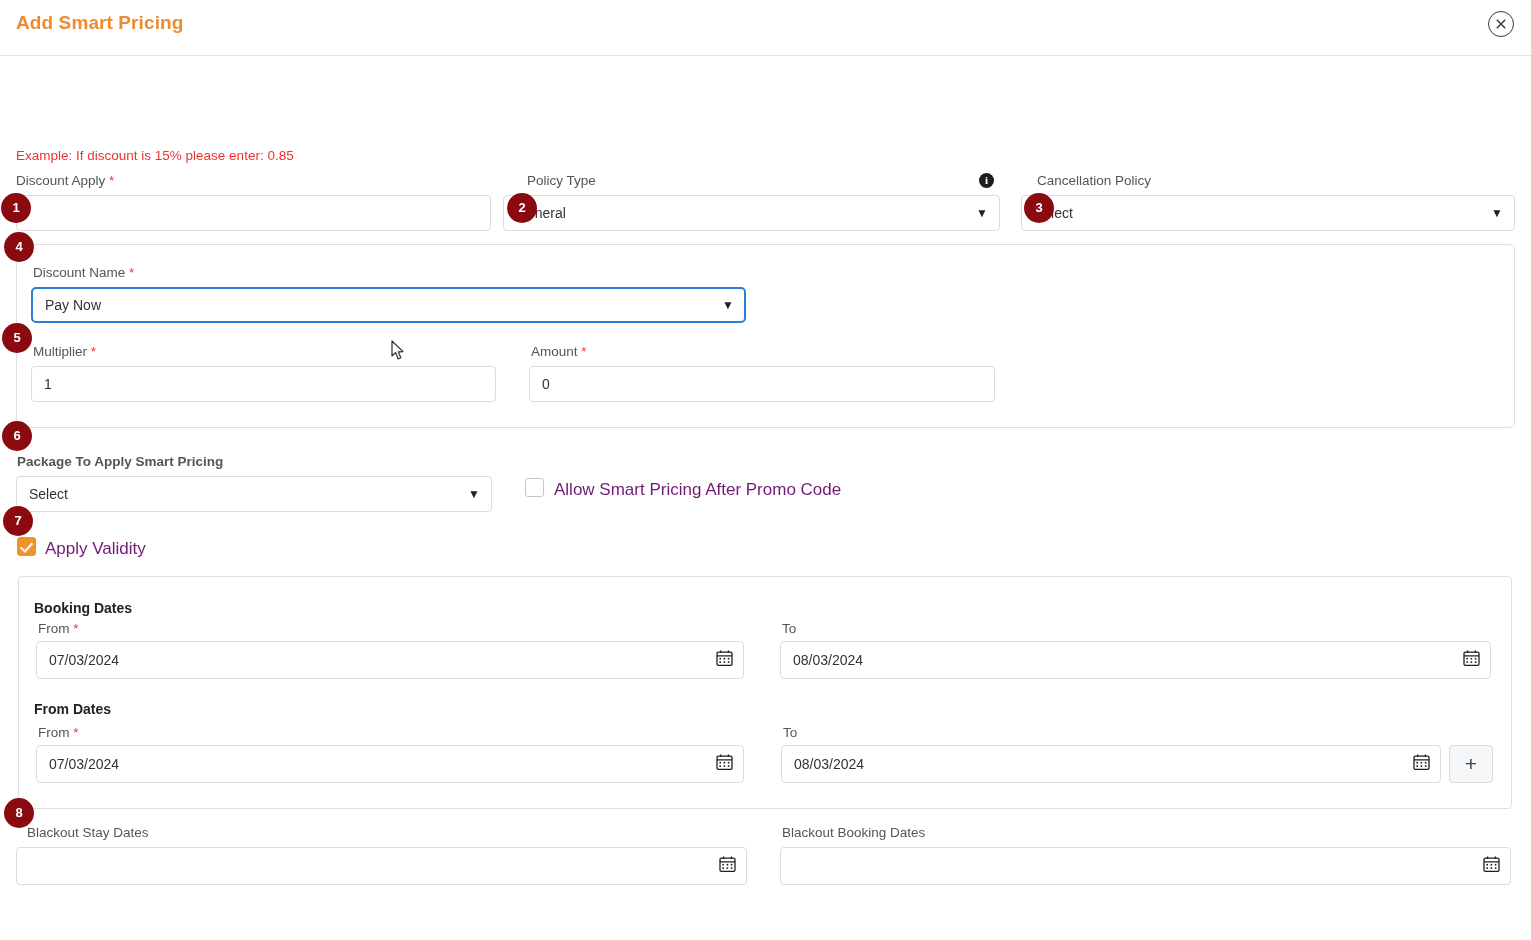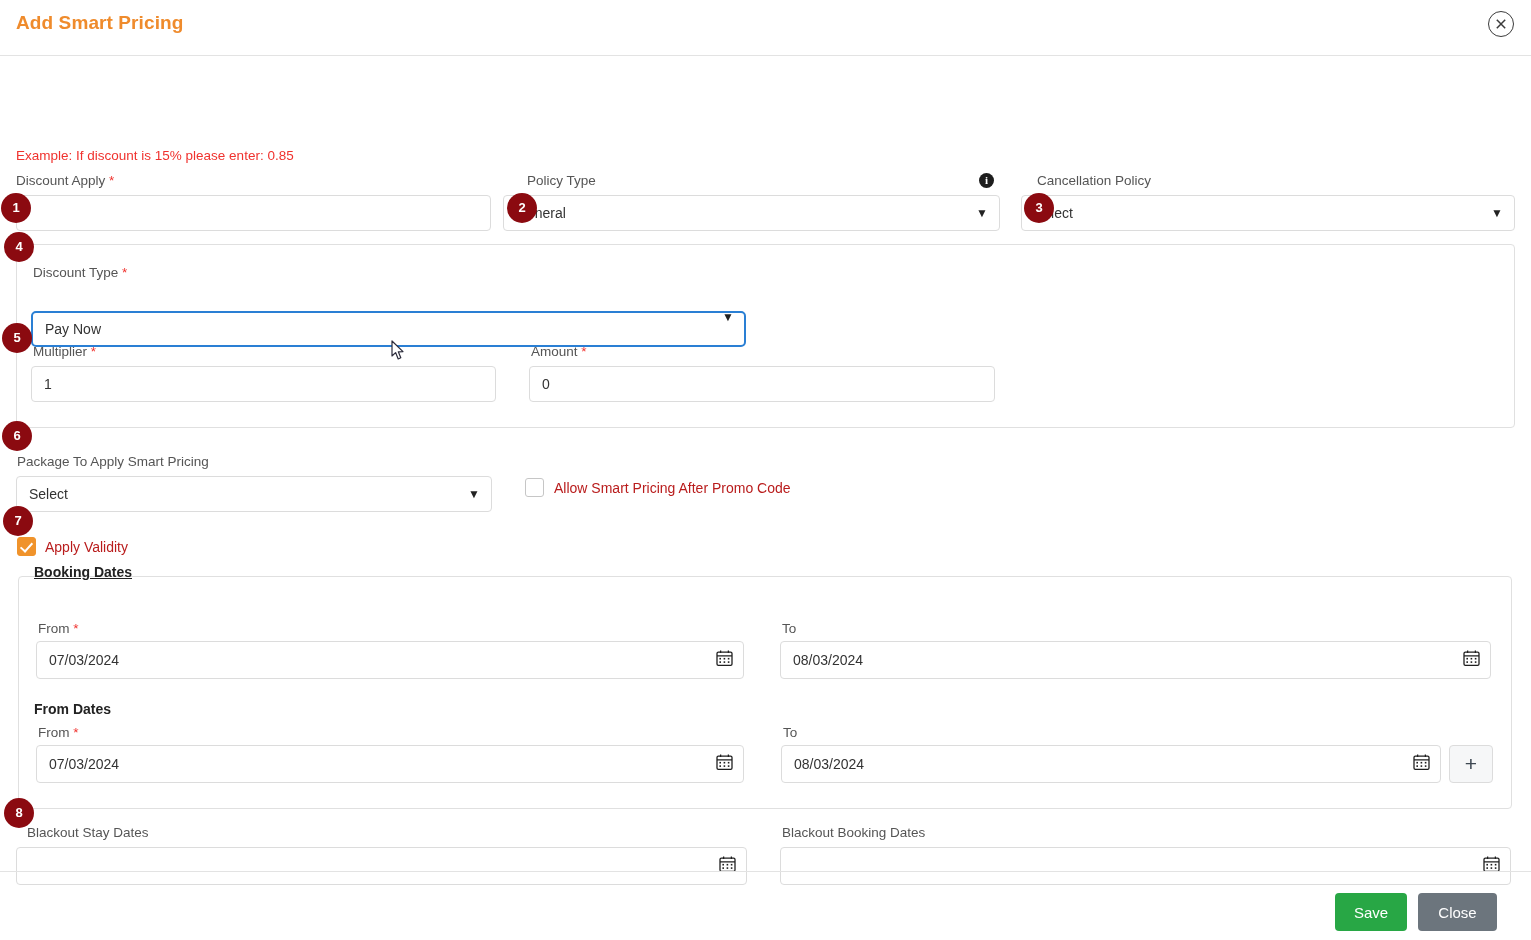--- a/index.html
+++ b/index.html
@@ -111,21 +111,20 @@
     font-size: 14px;
     color: #333333;
     display: flex;
     align-items: center;
     padding: 0 28px 0 12px;
     cursor: pointer;
   }
   .sel-box.focused {
     border: 2px solid #2a7fd4;
     border-radius: 5px;
-    margin-top: 24px;
   }
 
   
   .info-icon {
     position: absolute;
     width: 15px;
     height: 15px;
     border-radius: 50%;
     background: #1d1d1d;
     color: #ffffff;
@@ -176,22 +175,22 @@
     left: 5px;
     top: 2px;
     width: 5px;
     height: 10px;
     border: solid #ffffff;
     border-width: 0 2px 2px 0;
     transform: rotate(42deg);
   }
   .chk-label {
     position: absolute;
-    font-size: 14px;
-    color: #b91c1c;
+    font-size: 17px;
+    color: #701a75;
     white-space: nowrap;
   }
 
   
   .date-wrap { position: absolute; }
   .date-field {
     box-sizing: border-box;
     width: 100%;
     height: 38px;
     border: 1px solid #dcdcdc;
@@ -307,21 +306,21 @@
     <div class="sel-wrap" style="left:1021px; top:139px; width:494px;">
       <div class="sel-box">
         <span>Select</span>
       </div>
       <span class="caret">▼</span>
     </div>
 
     <div class="panel panel-discount"></div>
 
     <div class="fld-label" style="left:33px; top:209px;">
-      <span>Discount Type</span>
+      <span>Discount Name</span>
       <span class="req">*</span>
     </div>
     <div class="sel-wrap" style="left:31px; top:231px; width:715px;">
       <div class="sel-box focused">
         <span>Pay Now</span>
       </div>
       <span class="caret">▼</span>
     </div>
 
     <div class="fld-label" style="left:33px; top:288px;">
@@ -329,37 +328,37 @@
       <span class="req">*</span>
     </div>
     <input class="txt-input" style="left: 31px; top: 310px; width: 465px;" value="1">
 
     <div class="fld-label" style="left:531px; top:288px;">
       <span>Amount</span>
       <span class="req">*</span>
     </div>
     <input class="txt-input" style="left: 529px; top: 310px; width: 466px;" value="0">
 
-    <div class="fld-label" style="left:17px; top:398px;">Package To Apply Smart Pricing</div>
+    <div class="fld-label" style="left:17px; top:398px;font-weight:bold;">Package To Apply Smart Pricing</div>
     <div class="sel-wrap" style="left:16px; top:420px; width:476px;">
       <div class="sel-box">
         <span>Select</span>
       </div>
       <span class="caret">▼</span>
     </div>
 
     <button class="chk" style="left:525px; top:422px;"></button>
     <div class="chk-label" style="left:554px; top:424px;">Allow Smart Pricing After Promo Code</div>
 
     <button class="chk checked" style="left:17px; top:481px;"></button>
     <div class="chk-label" style="left:45px; top:483px;">Apply Validity</div>
 
     <div class="panel panel-validity"></div>
 
-    <div class="section-title" style="left:34px; top:508px;text-decoration:underline;">Booking Dates</div>
+    <div class="section-title" style="left:34px; top:544px;">Booking Dates</div>
 
     <div class="fld-label" style="left:38px; top:565px;">
       <span>From</span>
       <span class="req">*</span>
     </div>
     <div class="date-wrap" style="left:36px; top:585px; width:708px;">
       <input class="date-field" value="07/03/2024" style="">
       <span class="cal-icon">
         <svg width="17" height="17" viewBox="0 0 17 17">
           <rect x="1" y="2.6" width="15" height="13.2" rx="1.4" fill="none" stroke="#1f1f1f" stroke-width="1.3"></rect>
@@ -487,18 +486,14 @@
     <div class="step" style="left:4px;  top:742px;">8</div>
 
     <span class="cursor">
       <svg width="15" height="22" viewBox="0 0 15 22">
         <path d="M1 1 L1 16 L4.6 12.6 L7.2 19 L9.8 17.8 L7.3 11.8 L12 11.6 Z" fill="#ffffff" stroke="#2b2b3b" stroke-width="1.2" stroke-linejoin="round"></path>
       </svg>
     </span>
 
   </div>
 
-  <div class="modal-footer">
-    <button class="btn btn-save">Save</button>
-    <button class="btn btn-close">Close</button>
-  </div>
 
 </div>
 
 </body></html>

